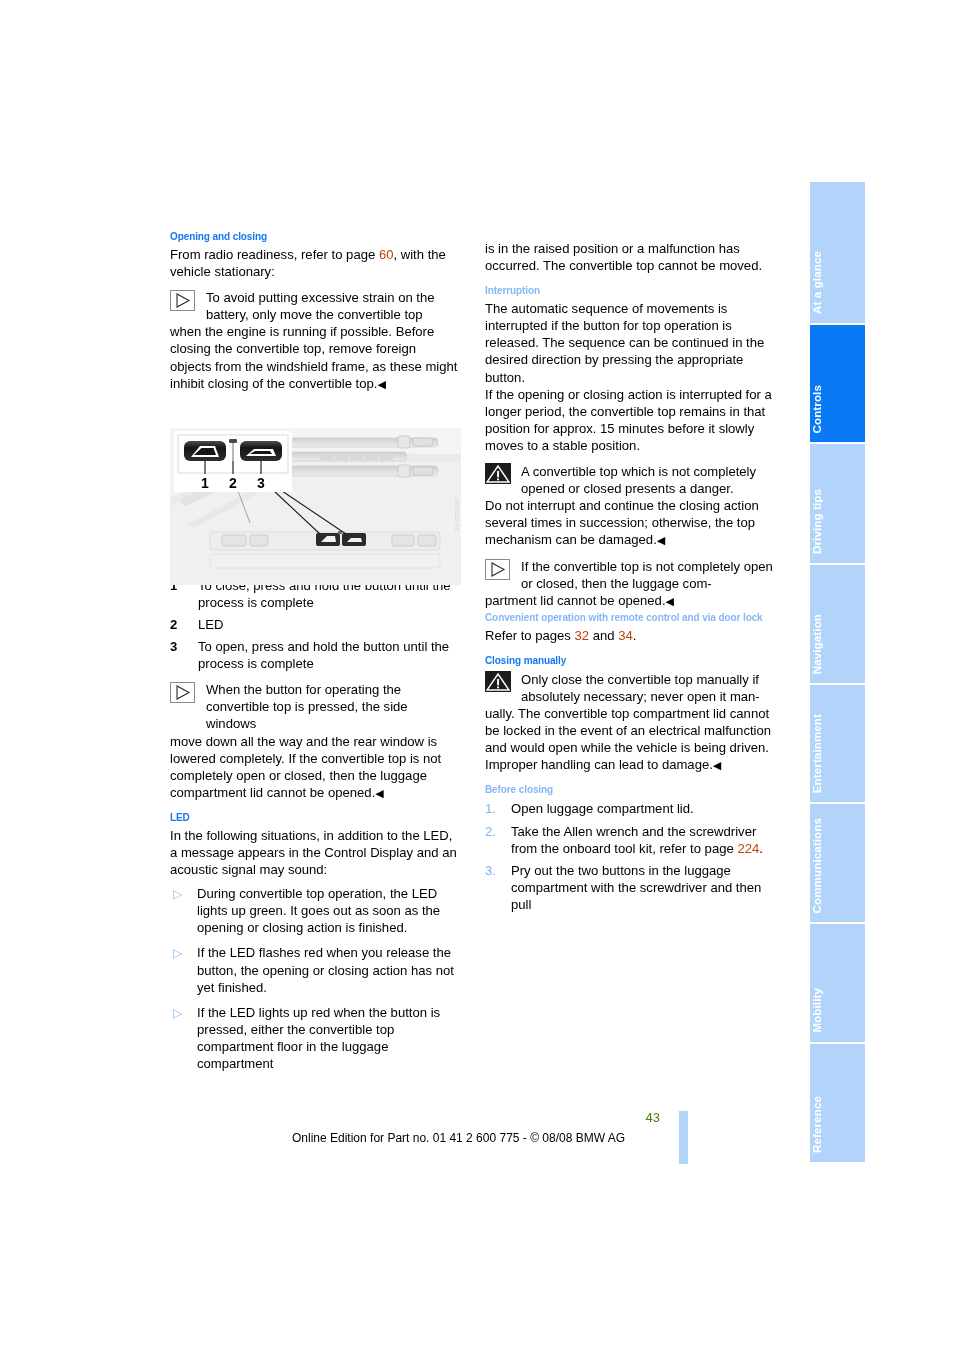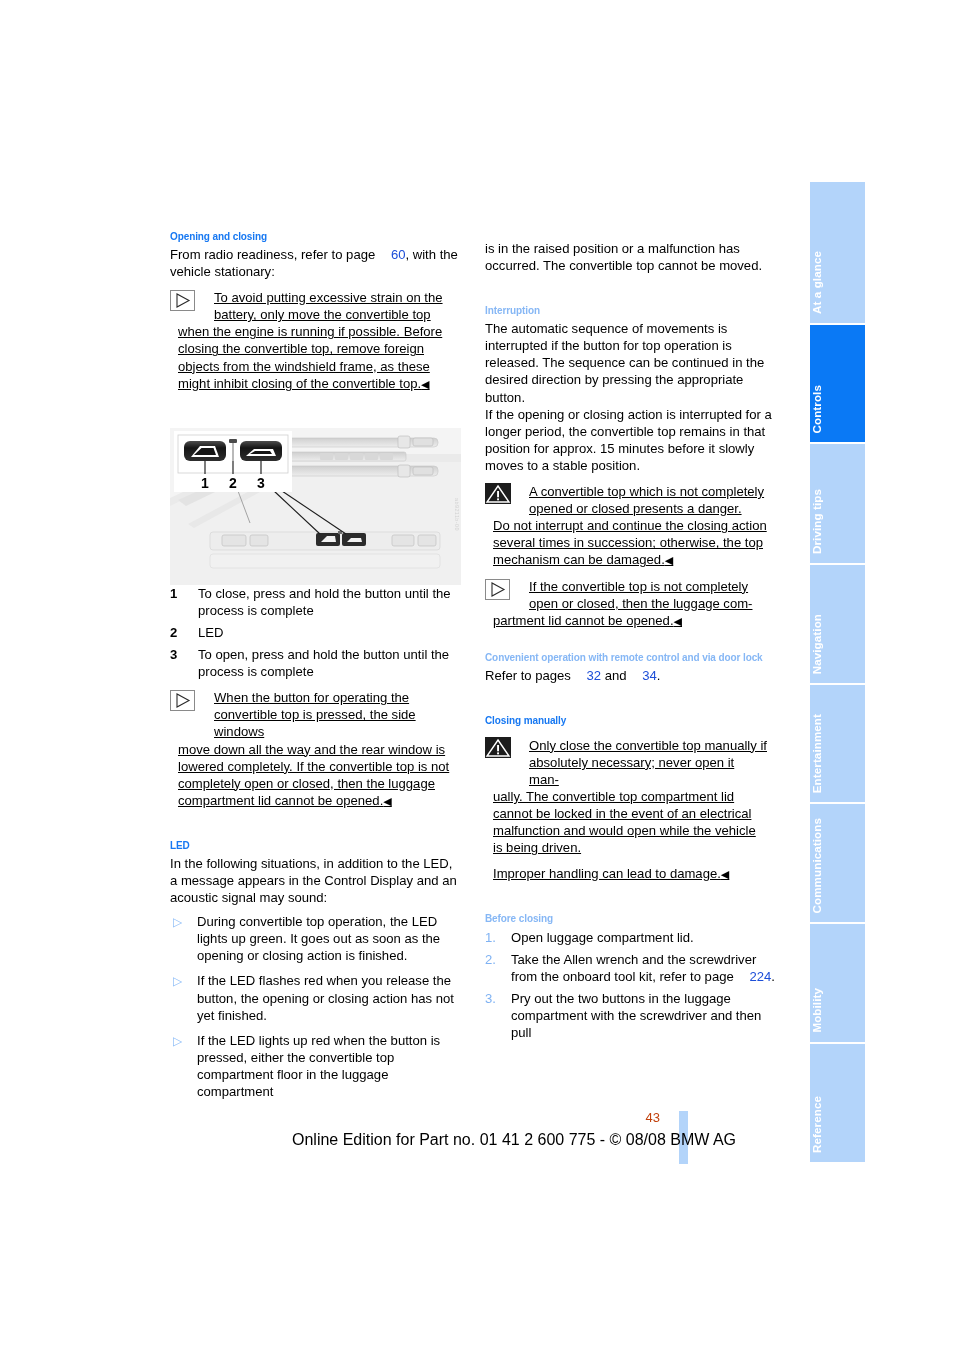--- a/index.html
+++ b/index.html
@@ -37,42 +37,42 @@
   h2.section-head {
     font-size: 10px;
     line-height: 17px;
     font-weight: bold;
     margin: 0 0 1px 0;
     color: #1778f2;
     letter-spacing: -0.1px;
   }
   h2.section-head.light { color: #86b7f5; }
 
-  h2.section-head.spaced-top { margin-top: 28px; }
-  h2.section-head.spaced-top-lg { margin-top: 20px; }
+  h2.section-head.spaced-top { margin-top: 8px; }
+  h2.section-head.spaced-top-lg { }
 
   p.body {
     margin: 0;
   }
 
-  .pageref { color: #1d4ed8; margin-left: 12px; }
+  .pageref { color: #c2410c; }
   .endmark { font-size: 11px; line-height: 11px; }
 
   
   .note {
     position: relative;
     margin-top: 9px;
   }
   .note .glyph {
     position: absolute;
     left: 0; top: 1px;
     width: 26px; height: 22px;
   }
   .note .glyph.triangle { top: 0px; }
-  .note .txt { margin: 8px; text-decoration: underline; }
+  .note .txt { margin: 0; }
   .note .txt .indent2 {
     display: block;
     padding-left: 36px;
   }
 
   
   ul.tri-list {
     list-style: none;
     margin: 7px 0 0 0;
     padding: 0;
@@ -180,35 +180,35 @@
   .tab + .tab { margin-top: 2px; }
 
   
   #page-number {
     position: absolute;
     left: 600px;
     top: 1110px;
     width: 60px;
     text-align: right;
     font-size: 13px;
-    color: #c2410c;
+    color: #4d7c0f;
   }
   #page-bar {
     position: absolute;
     left: 679px;
     top: 1111px;
     width: 9px;
     height: 53px;
     background: #b3d4fa;
   }
   #footer-line {
     position: absolute;
     left: 292px;
     top: 1131px;
-    font-size: 16px;
+    font-size: 12px;
     color: #000000;
     white-space: nowrap;
   }
 </style>
 </head>
 <body>
 
 <div id="page">
 
   <div class="column" id="col-left">

